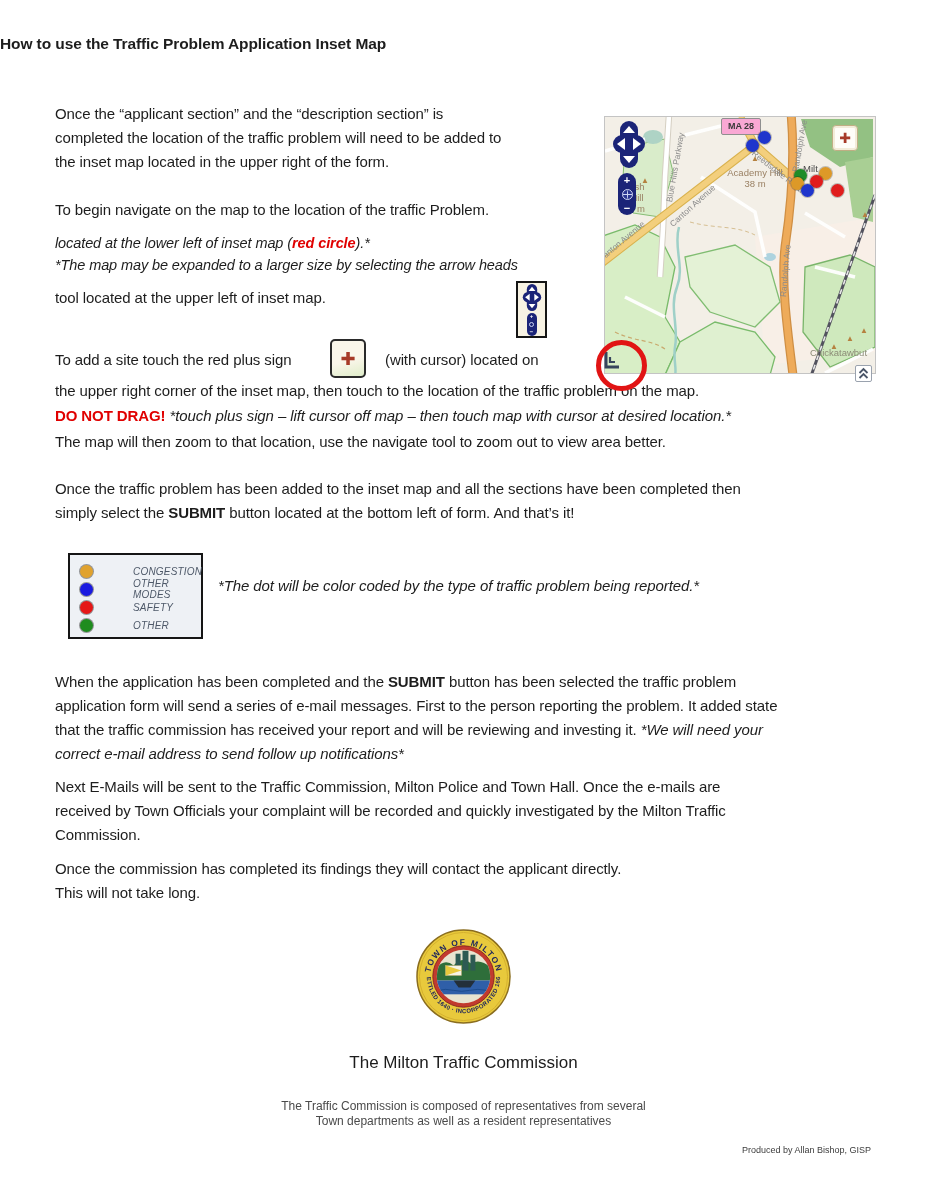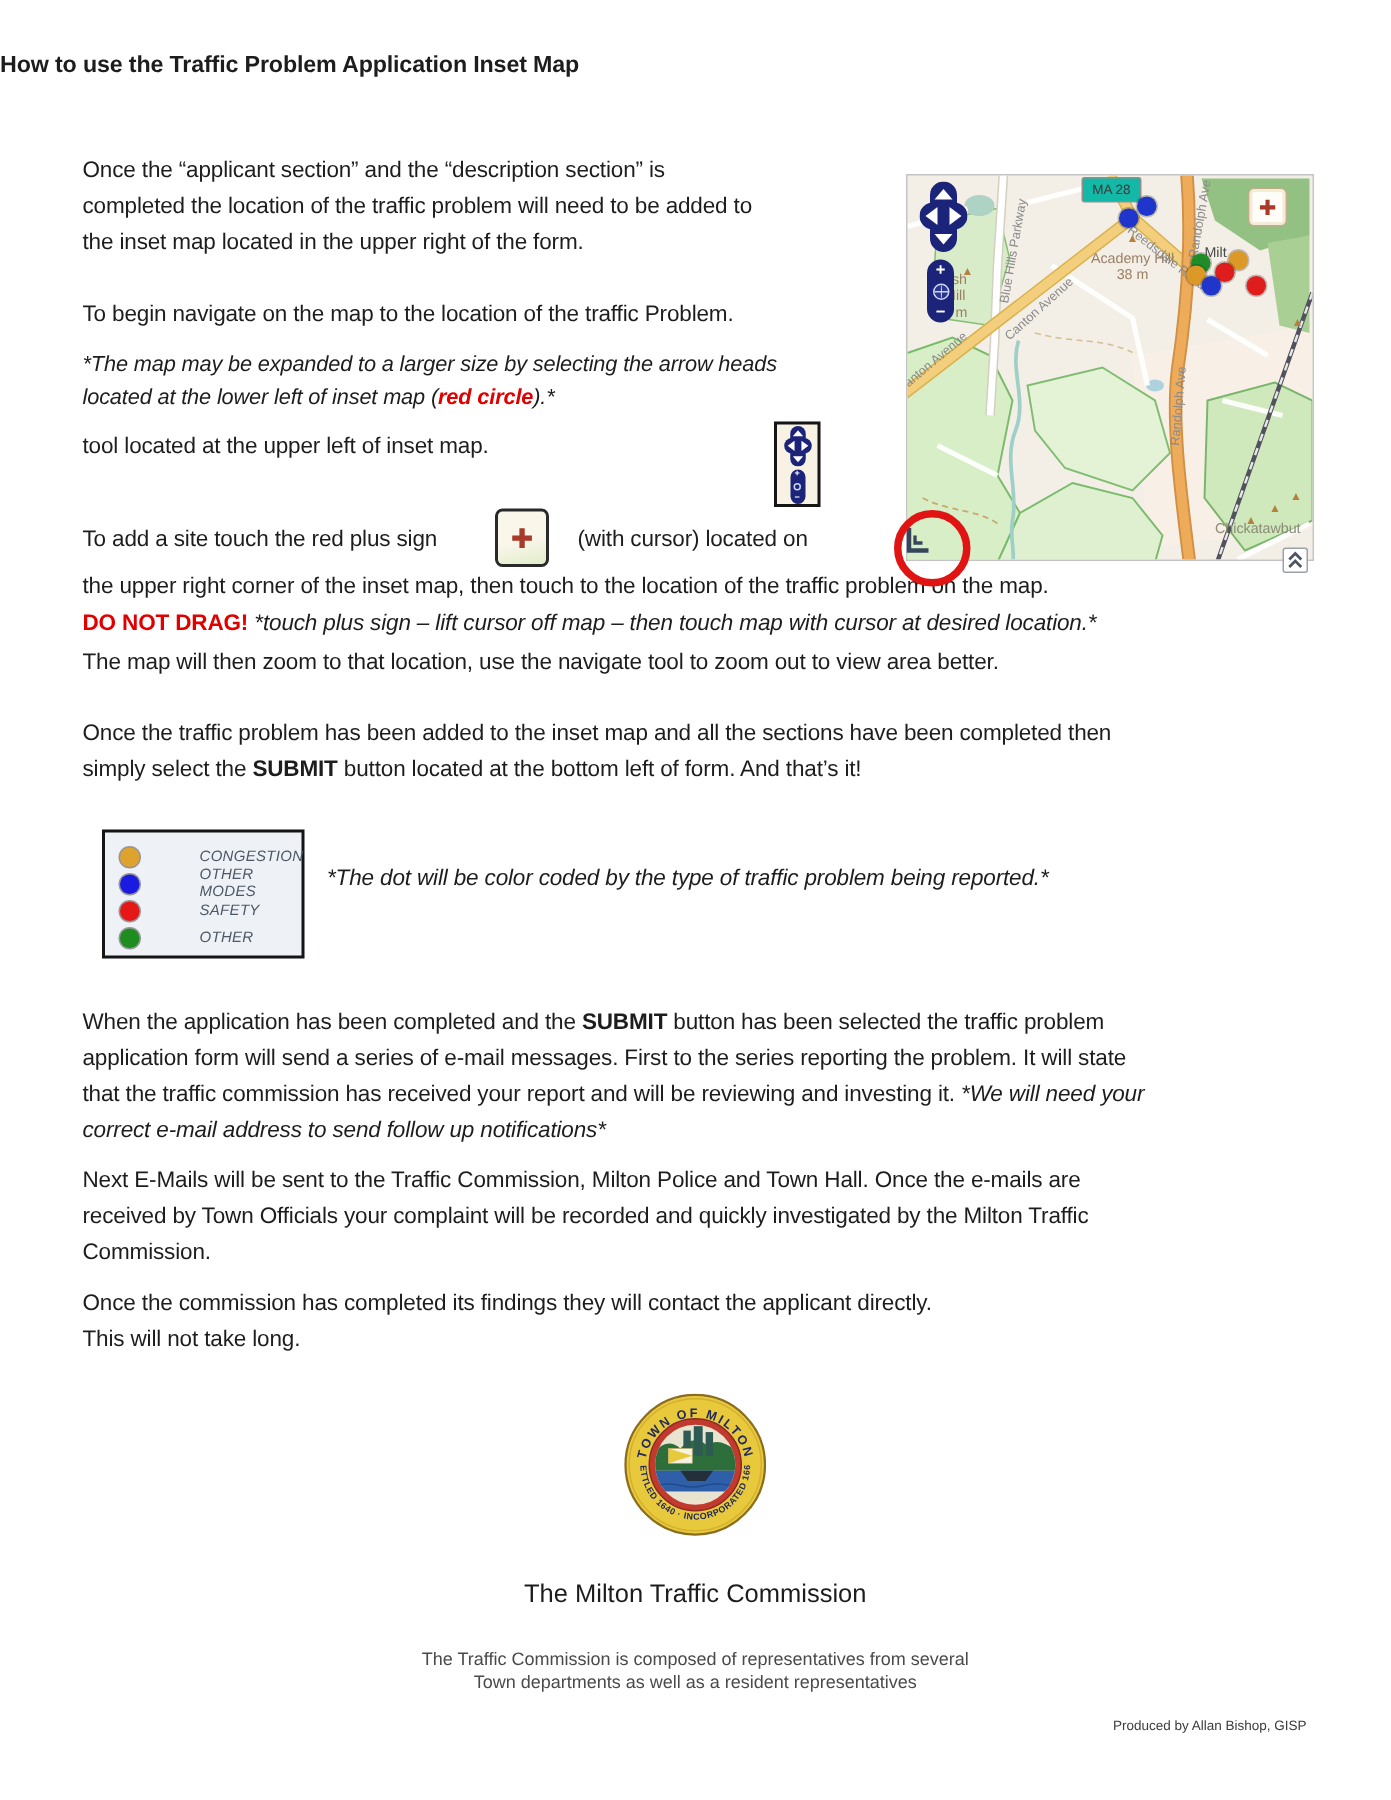--- a/index.html
+++ b/index.html
@@ -14,22 +14,22 @@
   .redtxt{color:#e00000;}
   .title{width:100%;text-align:left;font-size:15.5px;font-weight:bold;letter-spacing:-0.1px;}
 
   
   .map{left:604px;top:116px;width:270px;height:256px;border:1px solid #c4c4c4;background:#f3efe7;overflow:hidden;}
   .map svg.mapbg{position:absolute;left:0;top:0;}
   .maplabel{position:absolute;font-size:8.5px;color:#8a8a8a;white-space:nowrap;z-index:2;}
   .rot{transform-origin:0 50%;}
   .peaklabel{color:#9a8164;font-size:9.5px;line-height:11px;text-align:center;}
   .tri{position:absolute;font-size:8px;color:#b5813f;z-index:2;line-height:8px;}
-  .shield{position:absolute;left:116px;top:1px;width:38px;height:15px;background:#14b8a6;border:1px solid #8f8f8f;border-radius:2px;
-    font-size:9px;font-weight:normal;color:#3a3a3a;text-align:center;line-height:14px;z-index:2;}
+  .shield{position:absolute;left:116px;top:1px;width:38px;height:15px;background:#f9a8d4;border:1px solid #8f8f8f;border-radius:2px;
+    font-size:9px;font-weight:bold;color:#3a3a3a;text-align:center;line-height:14px;z-index:2;}
   .compass{position:absolute;left:8px;top:4px;z-index:3;}
   .zoompill{position:absolute;left:13px;top:56px;width:18px;height:42px;background:#1b2478;border-radius:9px;z-index:3;
     display:flex;flex-direction:column;align-items:center;justify-content:space-between;padding:2px 0;box-sizing:border-box;}
   .zoompill .zglyph{color:#ffffff;font-size:11px;font-weight:bold;line-height:10px;}
   .globe{width:11px;height:11px;border:1.5px solid #cdd4f2;border-radius:50%;position:relative;box-sizing:border-box;background:#2a3590;}
   .globe:before{content:"";position:absolute;left:0;right:0;top:45%;border-top:1px solid #cdd4f2;}
   .globe:after{content:"";position:absolute;top:0;bottom:0;left:45%;border-left:1px solid #cdd4f2;border-radius:50%;}
   .mapplus{position:absolute;left:227px;top:8px;width:24px;height:24px;background:#fefdf8;border:1px solid #bfae83;border-radius:4px;
     box-shadow:inset 0 0 0 2px #f2ecd9;display:grid;place-items:center;z-index:3;}
   .mapplus span{color:#a73a28;font-size:14px;line-height:14px;}
@@ -69,24 +69,24 @@
 
 <div class="abs" style="left:55px;top:102px;">
   <div class="line">Once the “applicant section” and the “description section” is</div>
   <div class="line">completed the location of the traffic problem will need to be added to</div>
   <div class="line">the inset map located in the upper right of the form.</div>
 </div>
 
 <div class="abs line" style="left:55px;top:198px;">To begin navigate on the map to the location of the traffic Problem.</div>
 
 <div class="abs" style="left:55px;top:232px;">
-  <div class="line it" style="line-height:22px;font-size:14.5px;">*The map may be expanded to a larger size by selecting the arrow heads</div>
   <div class="line it" style="line-height:22px;font-size:14.5px;">
     <span>located at the lower left of inset map (</span><span class="b redtxt">red circle</span><span>).*</span>
   </div>
+  <div class="line it" style="line-height:22px;font-size:14.5px;">*The map may be expanded to a larger size by selecting the arrow heads</div>
 </div>
 
 <div class="abs" style="left:55px;top:286px;">
   <div class="line">tool located at the upper left of inset map.</div>
 </div>
 
 <div class="abs navtool-inline">
   <svg width="20" height="27" viewBox="0 0 32 47" style="margin-top:1px;">
     <rect x="0" y="14" width="32" height="18" rx="9" fill="#1b2478"></rect>
     <rect x="7" y="0" width="18" height="47" rx="9" fill="#1b2478"></rect>
@@ -139,21 +139,21 @@
     <span class="llabel">OTHER</span>
   </div>
 </div>
 
 <div class="abs line it" style="left:218px;top:574px;">*The dot will be color coded by the type of traffic problem being reported.*</div>
 
 <div class="abs" style="left:55px;top:670px;">
   <div class="line">
     <span>When the application has been completed and the </span><span class="b">SUBMIT</span><span> button has been selected the traffic problem</span>
   </div>
-  <div class="line">application form will send a series of e-mail messages. First to the series reporting the problem. It will state</div>
+  <div class="line">application form will send a series of e-mail messages. First to the person reporting the problem. It added state</div>
   <div class="line">
     <span>that the traffic commission has received your report and will be reviewing and investing it.  </span><span class="it">*We will need your</span>
   </div>
   <div class="line it">correct e-mail address to send follow up notifications*</div>
 </div>
 
 <div class="abs" style="left:55px;top:775px;">
   <div class="line">Next E-Mails will be sent to the Traffic Commission, Milton Police and Town Hall. Once the e-mails are</div>
   <div class="line">received by Town Officials your complaint will be recorded and quickly investigated by the Milton Traffic</div>
   <div class="line">Commission.</div>

